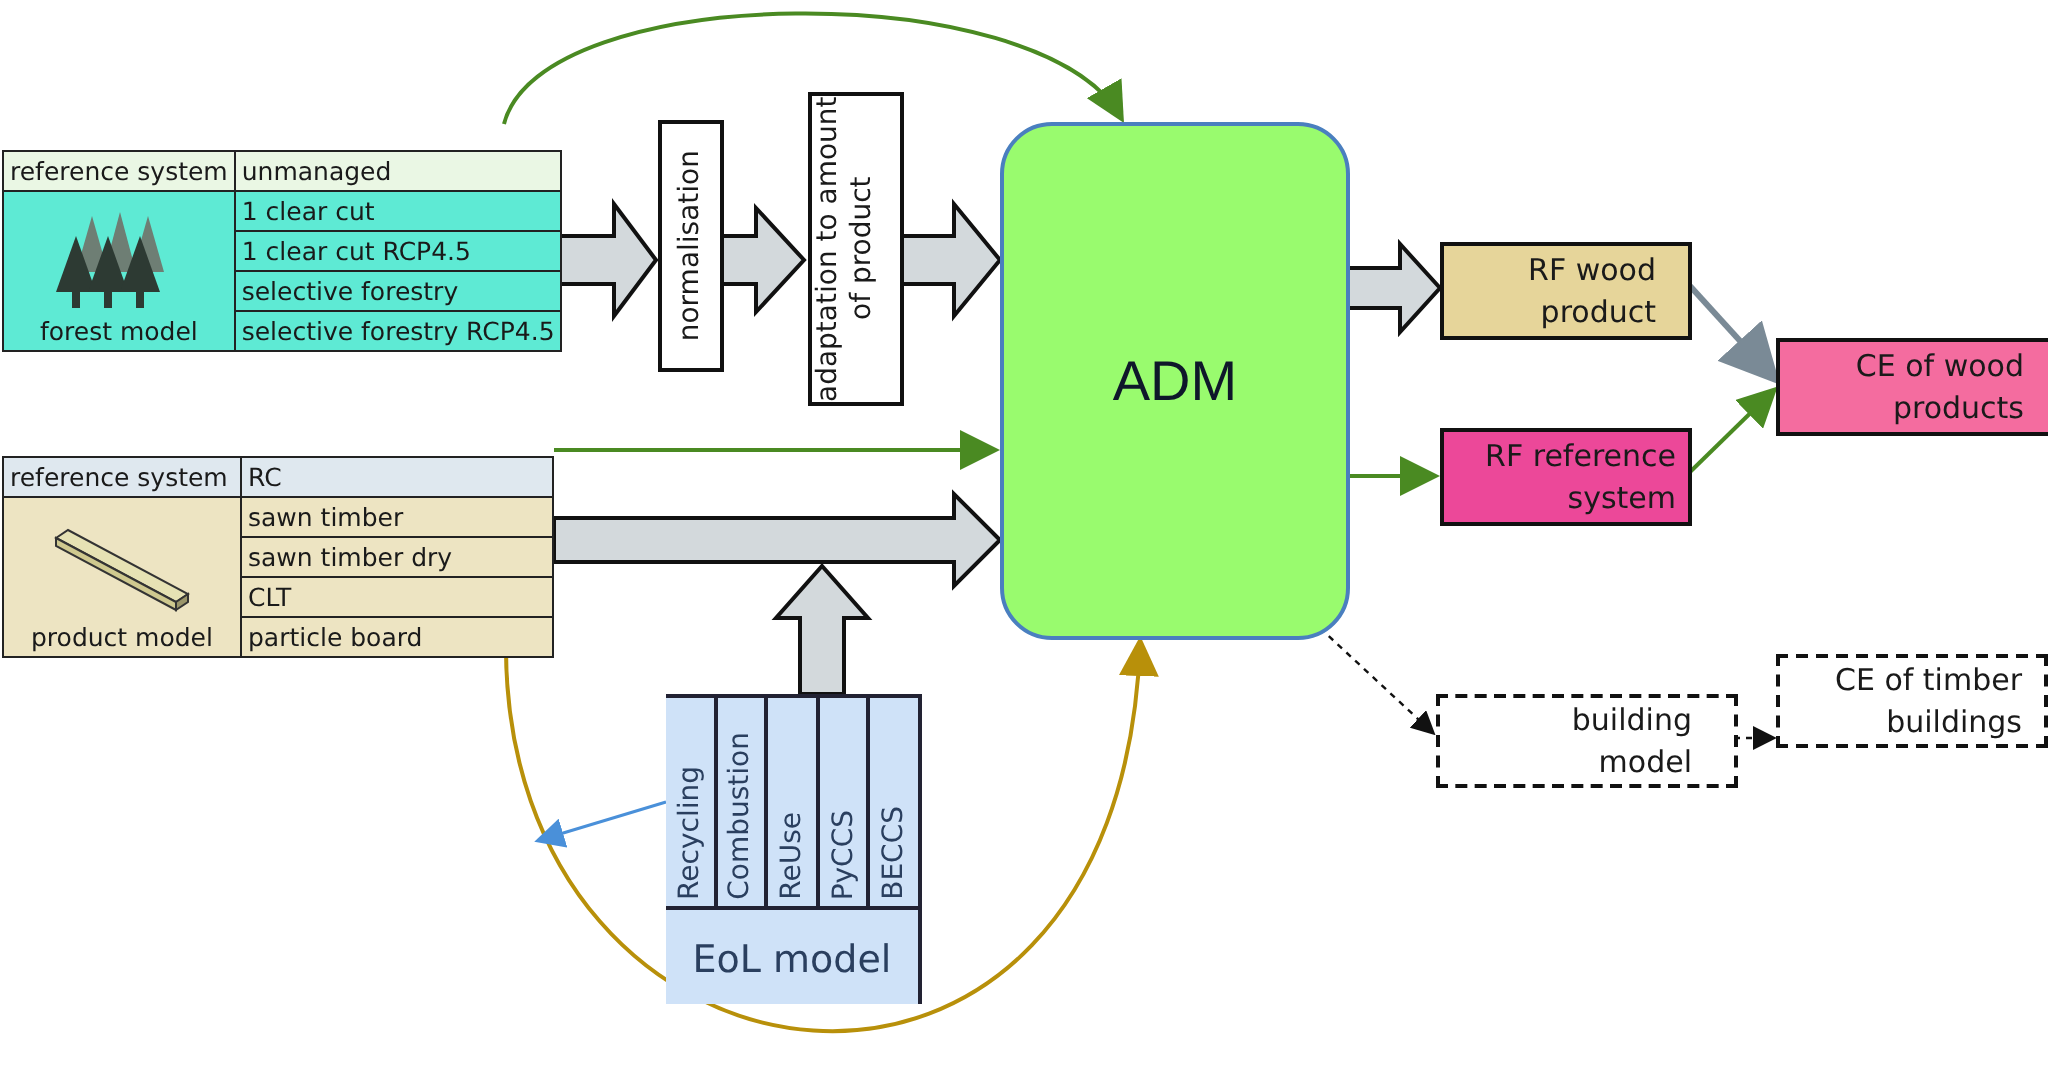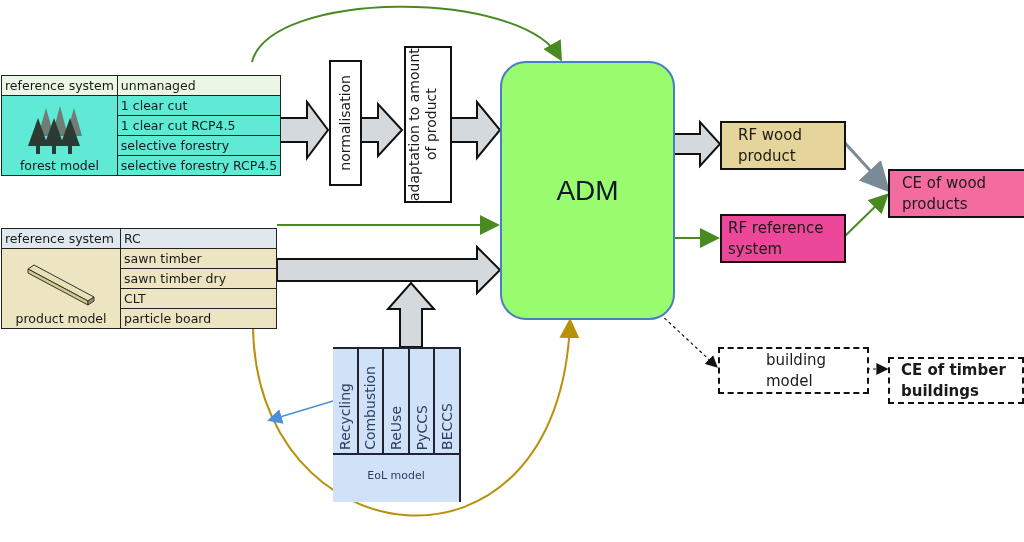--- a/index.html
+++ b/index.html
@@ -10,28 +10,28 @@
   .tbl td { border:1.5px solid #222; padding:0 3px; height:19px; white-space:nowrap; }
   .forest td { background:#5eead4; }
   .forest td.ref { background:#eaf7e4; }
   .product td { background:#ede4c2; }
   .product td.ref { background:#dfe8ef; }
   .cellbig { text-align:center; vertical-align:bottom; padding-bottom:2px !important; }
   .vbox { position:absolute; border:2px solid #111; background:#fff; display:flex; align-items:center; justify-content:center; }
   .vtext { writing-mode:vertical-rl; transform:rotate(180deg); font-size:14px; text-align:center; line-height:17px; }
   .adm { position:absolute; left:500px; top:61px; width:171px; height:255px; background:#99fb6e; border:2px solid #4a7fbf; border-radius:26px; display:flex; align-items:center; justify-content:center; }
   .adm span { color:#0f172a; font-size:28px; font-family:"Liberation Sans", sans-serif; }
-  .box { position:absolute; border:2px solid #111; display:flex; align-items:center; justify-content:center; text-align:left; font-size:15px; line-height:21px; }
+  .box { position:absolute; border:2px solid #111; display:flex; align-items:center; justify-content:center; text-align:right; font-size:15px; line-height:21px; }
   .dash { border:2px dashed #111; background:#fff; }
   .eol { position:absolute; left:333px; top:347px; width:126px; height:153px; background:#cfe2f8; border-right:2px solid #223; border-top:2px solid #223; }
   .eolcols { display:flex; height:104px; border-bottom:2px solid #223; }
   .eolcol { flex:1; border-right:2px solid #223; display:flex; align-items:flex-end; justify-content:center; padding-bottom:3px; }
   .eolcol:last-child { border-right:none; }
   .eolcol span { writing-mode:vertical-rl; transform:rotate(180deg); font-size:14px; color:#2a3f5f; }
-  .eolname { text-align:center; font-size:11px; color:#2a3f5f; padding-top:14px; }
+  .eolname { text-align:center; font-size:19px; color:#2a3f5f; padding-top:14px; }
 </style>
 </head>
 <body>
 
 <svg class="links" viewBox="0 0 1024 542">
   <defs>
     <marker id="mg" markerWidth="10" markerHeight="10" refX="8" refY="5" orient="auto">
         <path d="M0,0 L10,5 L0,10 z" fill="#4a8a22"></path>
       </marker>
     <marker id="mgold" markerWidth="10" markerHeight="10" refX="8" refY="5" orient="auto">
@@ -178,15 +178,15 @@
 </div>
 <div class="box" style="left:720px; top:214px; width:122px; height:45px; background:#ec4899;">
   <span style="width:110px;">RF reference system</span>
 </div>
 <div class="box" style="left:888px; top:169px; width:134px; height:45px; background:#f46c9f;">
   <span style="width:110px;">CE of wood products</span>
 </div>
 <div class="box dash" style="left:718px; top:347px; width:122px; height:43px;padding-left:25px;">
   <span style="width:80px;">building model</span>
 </div>
-<div class="box dash" style="left:888px; top:357px; width:132px; height:43px;font-weight:bold;">
+<div class="box dash" style="left:888px; top:327px; width:132px; height:43px;">
   <span style="width:110px;">CE of timber buildings</span>
 </div>
 
 </body></html>

